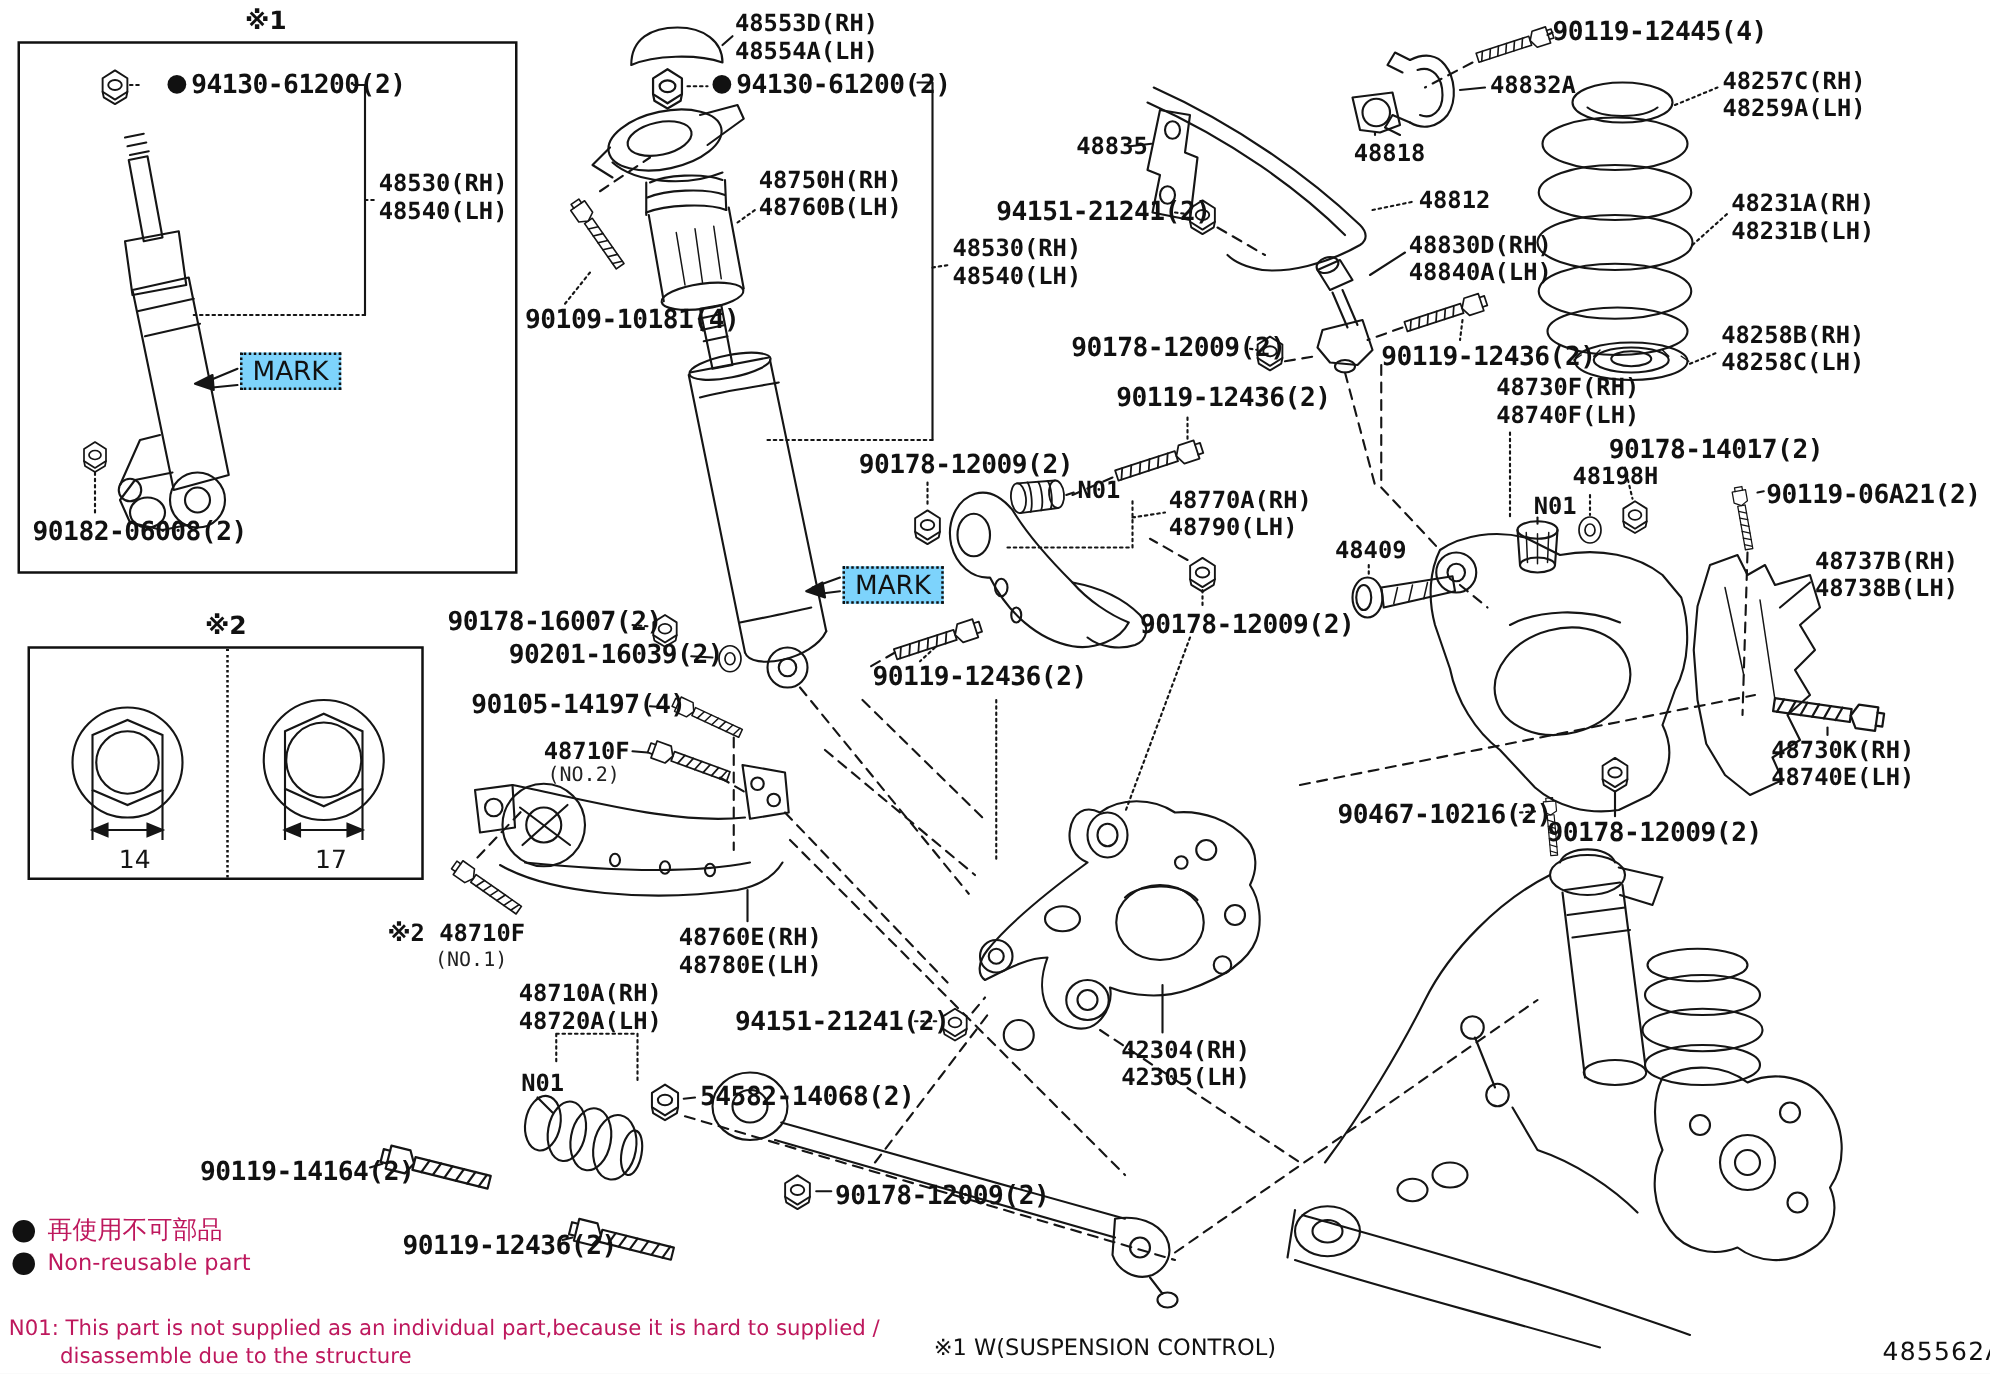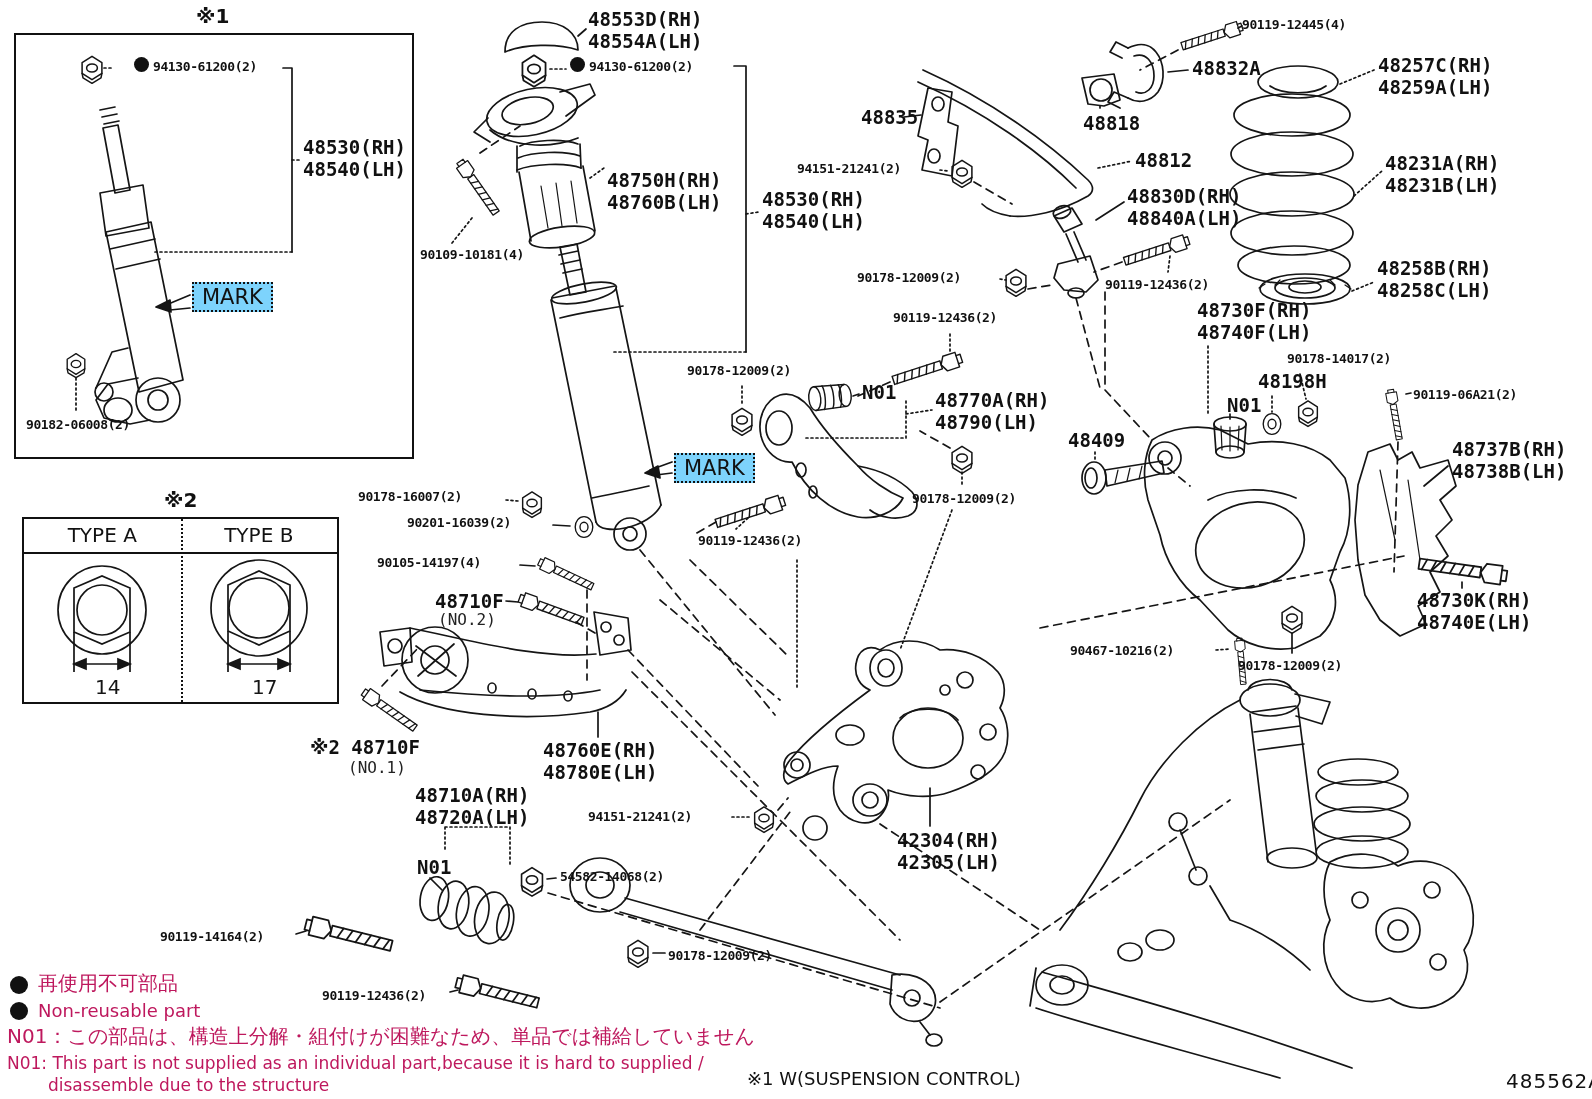--- a/index.html
+++ b/index.html
@@ -1,21 +1,21 @@
 <!DOCTYPE html>
 <html><head>
 <meta charset="utf-8">
 <style>
   html,body{margin:0;padding:0;background:#f2f2f2;}
   #stage{position:relative;width:1592px;height:1099px;background:#ffffff;overflow:hidden;
          font-family:"DejaVu Sans Mono","DejaVu Sans",monospace;}
   #art{position:absolute;left:0;top:0;z-index:1;}
   .lbl{position:absolute;z-index:3;color:#111;font:700 19px/22px "DejaVu Sans Mono","DejaVu Sans",monospace;
        letter-spacing:0px;white-space:nowrap;}
-  .lbl.f{font-size:13px;line-height:20px;letter-spacing:-0.4px;}
+  .lbl.f{font-size:21px;line-height:20px;letter-spacing:-0.4px;}
   .lbl.sub{font:400 16px/18px "DejaVu Sans Mono","DejaVu Sans",monospace;color:#222;}
   .lbl.sym{font:700 20px/22px "DejaVu Sans","Liberation Sans",sans-serif;}
   .lbl.boxed{font:400 21px/24px "DejaVu Sans","Liberation Sans",sans-serif;border:2px dotted #111;
              padding:1px 8px;background:#7dd3fc;}
   .lbl.footer{font:400 18px/22px "DejaVu Sans","Liberation Sans",sans-serif;}
   .lbl.code{font:400 20px/22px "DejaVu Sans","Liberation Sans",sans-serif;letter-spacing:1px;}
   .dot{display:inline-block;width:15px;height:15px;border-radius:50%;background:#111;
        margin-right:4px;vertical-align:-1px;}
   .inset-box{position:absolute;z-index:2;border:2px solid #111;background:transparent;}
   
@@ -353,24 +353,20 @@
         <ellipse cx="1130" cy="952" rx="12" ry="9"></ellipse>
       <path d="M1240,700 C1200,720 1160,760 1140,800 C1120,840 1090,890 1060,930"></path>
     </g>
   </svg>
 
   <div class="inset-box" style="left:14px;top:33px;width:396px;height:422px;"></div>
   <div class="lbl sym" style="left:196px;top:5px;">※1</div>
 
   <div class="lbl sym" style="left:164px;top:489px;">※2</div>
   <div id="typebox">
-    <div class="hdr">
-      <div>TYPE A</div>
-      <div>TYPE B</div>
-    </div>
     <div class="vdiv"></div>
     <svg style="left:0;" width="156" height="148" viewBox="0 0 156 148" fill="none" stroke="#151515" stroke-width="1.7">
       <circle cx="78" cy="58" r="44"></circle>
       <path d="M50,36 L78,24 L106,36 L106,80 L78,92 L50,80 Z"></path>
       <circle cx="78" cy="58" r="25"></circle>
       <path d="M50,80 L50,120 M106,80 L106,120"></path>
       <path d="M54,112 L102,112" marker-start="none"></path>
       <path fill="#151515" d="M50,112 L62,107 L62,117 Z M106,112 L94,107 L94,117 Z"></path>
       <text x="71" y="142" fill="#151515" stroke="none" style="font:400 20px 'DejaVu Sans',sans-serif;">14</text>
     </svg>
@@ -382,35 +378,34 @@
       <path d="M51,112 L105,112"></path>
       <path fill="#151515" d="M47,112 L59,107 L59,117 Z M109,112 L97,107 L97,117 Z"></path>
       <text x="71" y="142" fill="#151515" stroke="none" style="font:400 20px 'DejaVu Sans',sans-serif;">17</text>
     </svg>
   </div>
 
   <div class="legend-line jp" style="left:38px;top:972px;">再使用不可部品</div>
   <span class="dot" style="position:absolute;left:10px;top:976px;width:18px;height:18px;z-index:3;"></span>
   <div class="legend-line" style="left:38px;top:1000px;">Non-reusable part</div>
   <span class="dot" style="position:absolute;left:10px;top:1002px;width:18px;height:18px;z-index:3;"></span>
-  <div class="legend-line jp" style="left:7px;top:1025px;">N01：この部品は、構造上分解・組付けが困難なため、単品では補給していません</div>
   <div class="legend-line small" style="left:7px;top:1052px;">N01: This part is not supplied as an individual part,because it is hard to supplied /</div>
   <div class="legend-line small" style="left:48px;top:1074px;">disassemble due to the structure</div>
 
   <div class="lbl footer" style="left:747px;top:1068px;">※1 W(SUSPENSION CONTROL)</div>
   <div class="lbl code" style="left:1506px;top:1070px;">485562A</div>
 
   <div id="labels">
       <div class="lbl f" style="left: 134px; top: 57px;"><span class="dot"></span>94130-61200(2)</div>
       <div class="lbl" style="left: 303px; top: 136px;">48530(RH)<br>48540(LH)</div>
       <div class="lbl boxed" style="left: 192px; top: 282px;">MARK</div>
       <div class="lbl f" style="left: 26px; top: 415px;">90182-06008(2)</div>
       <div class="lbl" style="left: 588px; top: 8px;">48553D(RH)<br>48554A(LH)</div>
       <div class="lbl f" style="left: 570px; top: 57px;"><span class="dot"></span>94130-61200(2)</div>
-      <div class="lbl" style="left: 607px; top: 133px; margin-top: 36px;">48750H(RH)<br>48760B(LH)</div>
+      <div class="lbl" style="left: 607px; top: 133px;">48750H(RH)<br>48760B(LH)</div>
       <div class="lbl" style="left: 762px; top: 188px;">48530(RH)<br>48540(LH)</div>
       <div class="lbl f" style="left: 420px; top: 245px;">90109-10181(4)</div>
       <div class="lbl f" style="left: 1242px; top: 15px;">90119-12445(4)</div>
       <div class="lbl" style="left: 1192px; top: 57px;">48832A</div>
       <div class="lbl" style="left: 1378px; top: 54px;">48257C(RH)<br>48259A(LH)</div>
       <div class="lbl" style="left: 861px; top: 106px;">48835</div>
       <div class="lbl" style="left: 1083px; top: 112px;">48818</div>
       <div class="lbl f" style="left: 797px; top: 159px;">94151-21241(2)</div>
       <div class="lbl" style="left: 1135px; top: 149px;">48812</div>
       <div class="lbl" style="left: 1385px; top: 152px;">48231A(RH)<br>48231B(LH)</div>

